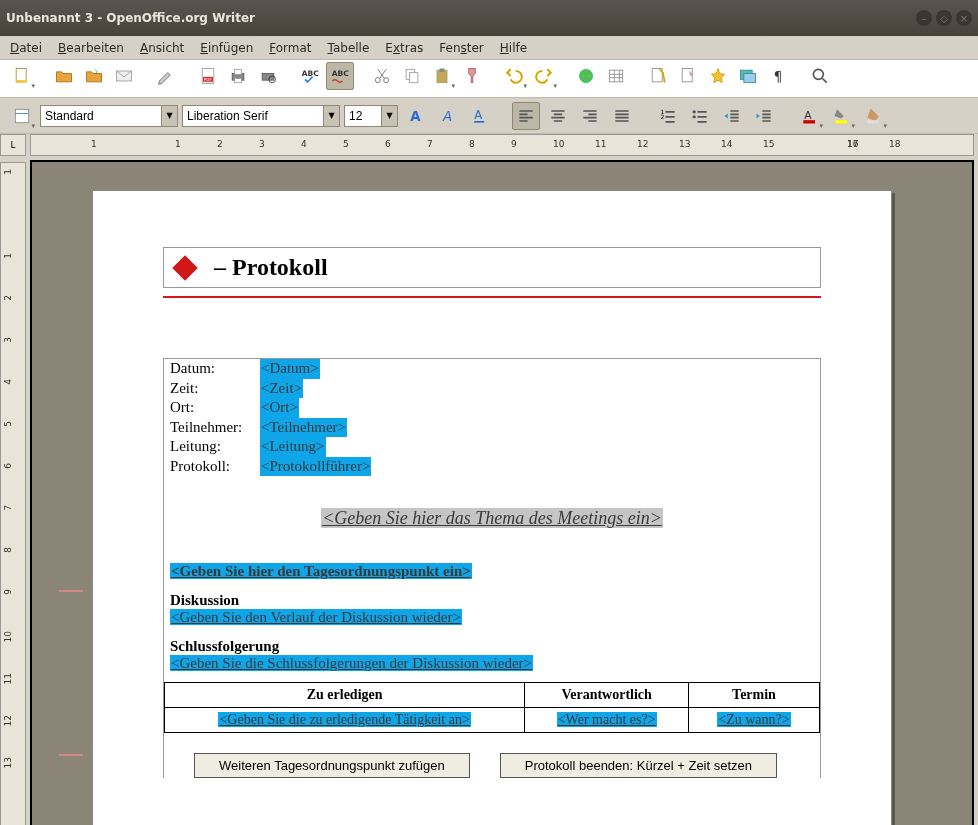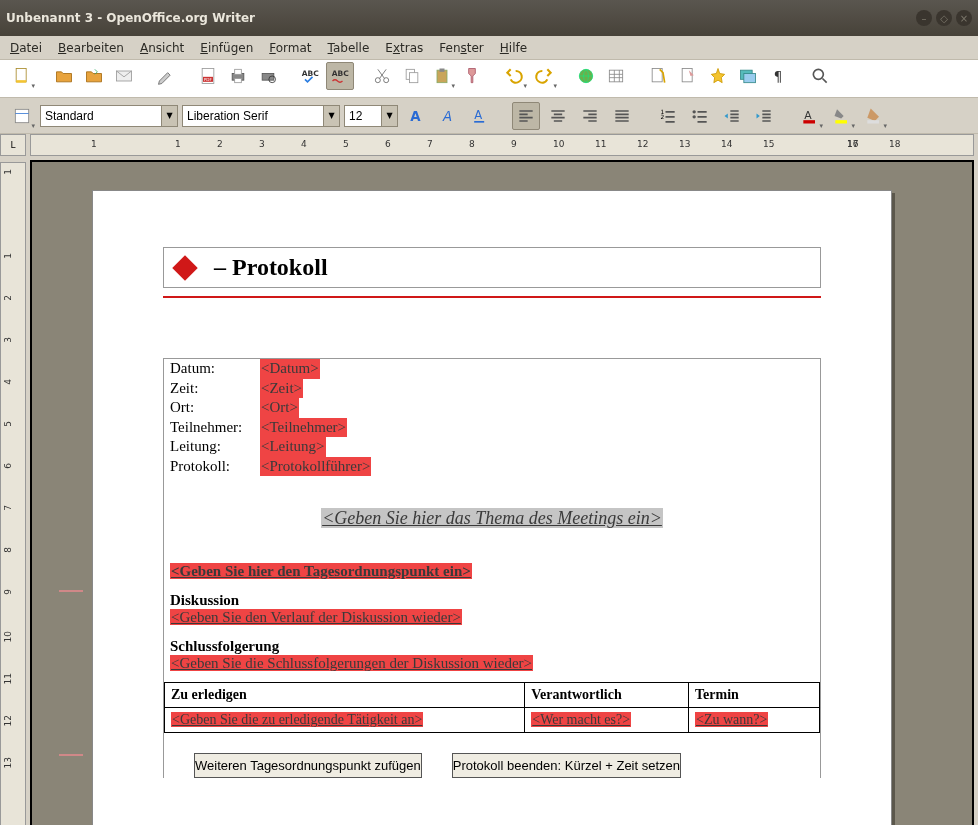--- a/index.html
+++ b/index.html
@@ -31,31 +31,31 @@
 .page { position: absolute; top: 28px; left: 60px; width: 800px; height: 1000px; background: #fff; box-shadow: 3px 3px 0 #5b574c; border: 1px solid #888; }
 .page-inner { padding: 56px 70px 0 70px; font-family: "Liberation Serif", Georgia, serif; color: #000; font-size: 15px; }
 .protokoll-title-box { border: 1px solid #999; padding: 6px 8px; display: flex; align-items: center; gap: 16px; margin-bottom: 8px; }
 .protokoll-title-box .diamond { width: 18px; height: 18px; background: #d01818; transform: rotate(45deg); margin: 0 4px; }
 .protokoll-title-box .ttxt { font-size: 24px; font-weight: bold; }
 .redline { height: 2px; background: #d01818; margin-bottom: 60px; }
 .info-block { border: 0px solid #999; border-top: 1px solid #999; border-left: 1px solid #999; border-right: 1px solid #999; padding: 0; }
 .info-table { padding: 0 6px 6px 6px; }
 .info-row { display: flex; gap: 6px; line-height: 1.3; }
 .info-row .lbl { width: 84px; }
-.placeholder { background: #ef4444; color: #3a3a3a; display: inline; padding: 0 1px; }
+.placeholder { background: #0ea5e9; color: #3a3a3a; display: inline; padding: 0 1px; }
 .theme-row { text-align: center; font-style: italic; font-size: 18px; margin: 26px 0 34px; }
 .theme-row .placeholder { text-decoration: underline; background: #c5c5c5; }
 .sect-h { font-weight: bold; margin-top: 12px; }
 .sect-h.u .placeholder { text-decoration: underline; }
 .sect-p .placeholder { text-decoration: underline; }
 .todo-table { width: 100%; border-collapse: collapse; margin-top: 10px; border: 1px solid #000; }
-.todo-table th, .todo-table td { border: 1px solid #000; padding: 4px 6px; text-align: left; font-size: 14px; }
+.todo-table th, .todo-table td { border: 1px solid #000; padding: 4px 6px; text-align: center; font-size: 14px; }
 .todo-table td .placeholder { text-decoration: underline; }
 .action-buttons { display: flex; gap: 30px; margin-top: 20px; padding-left: 30px; }
-.action-buttons .abtn { border: 1px solid #555; background: #efece2; padding: 4px 0; font-size: 13px; cursor: pointer; font-family: sans-serif; }
+.action-buttons .abtn { border: 1px solid #555; background: #efece2; padding: 4px 24px; font-size: 13px; cursor: pointer; font-family: sans-serif; }
 .margin-mark { position: absolute; width: 24px; height: 2px; background: #d08888; }
 svg { width: 20px; height: 20px; }
 </style>
 </head>
 <body>
 
 <div class="titlebar">
   <span class="title">Unbenannt 3 - OpenOffice.org Writer</span>
   <div class="wcontrols">
     <span>–</span>

